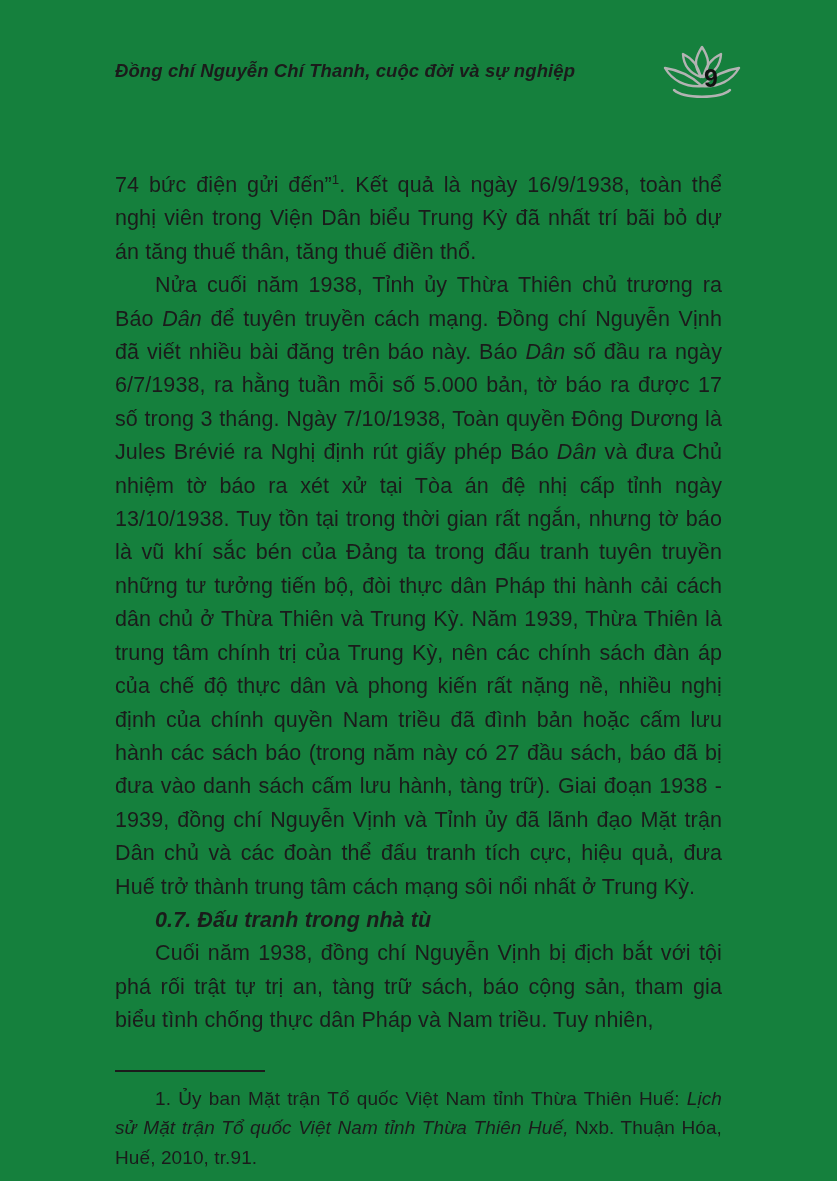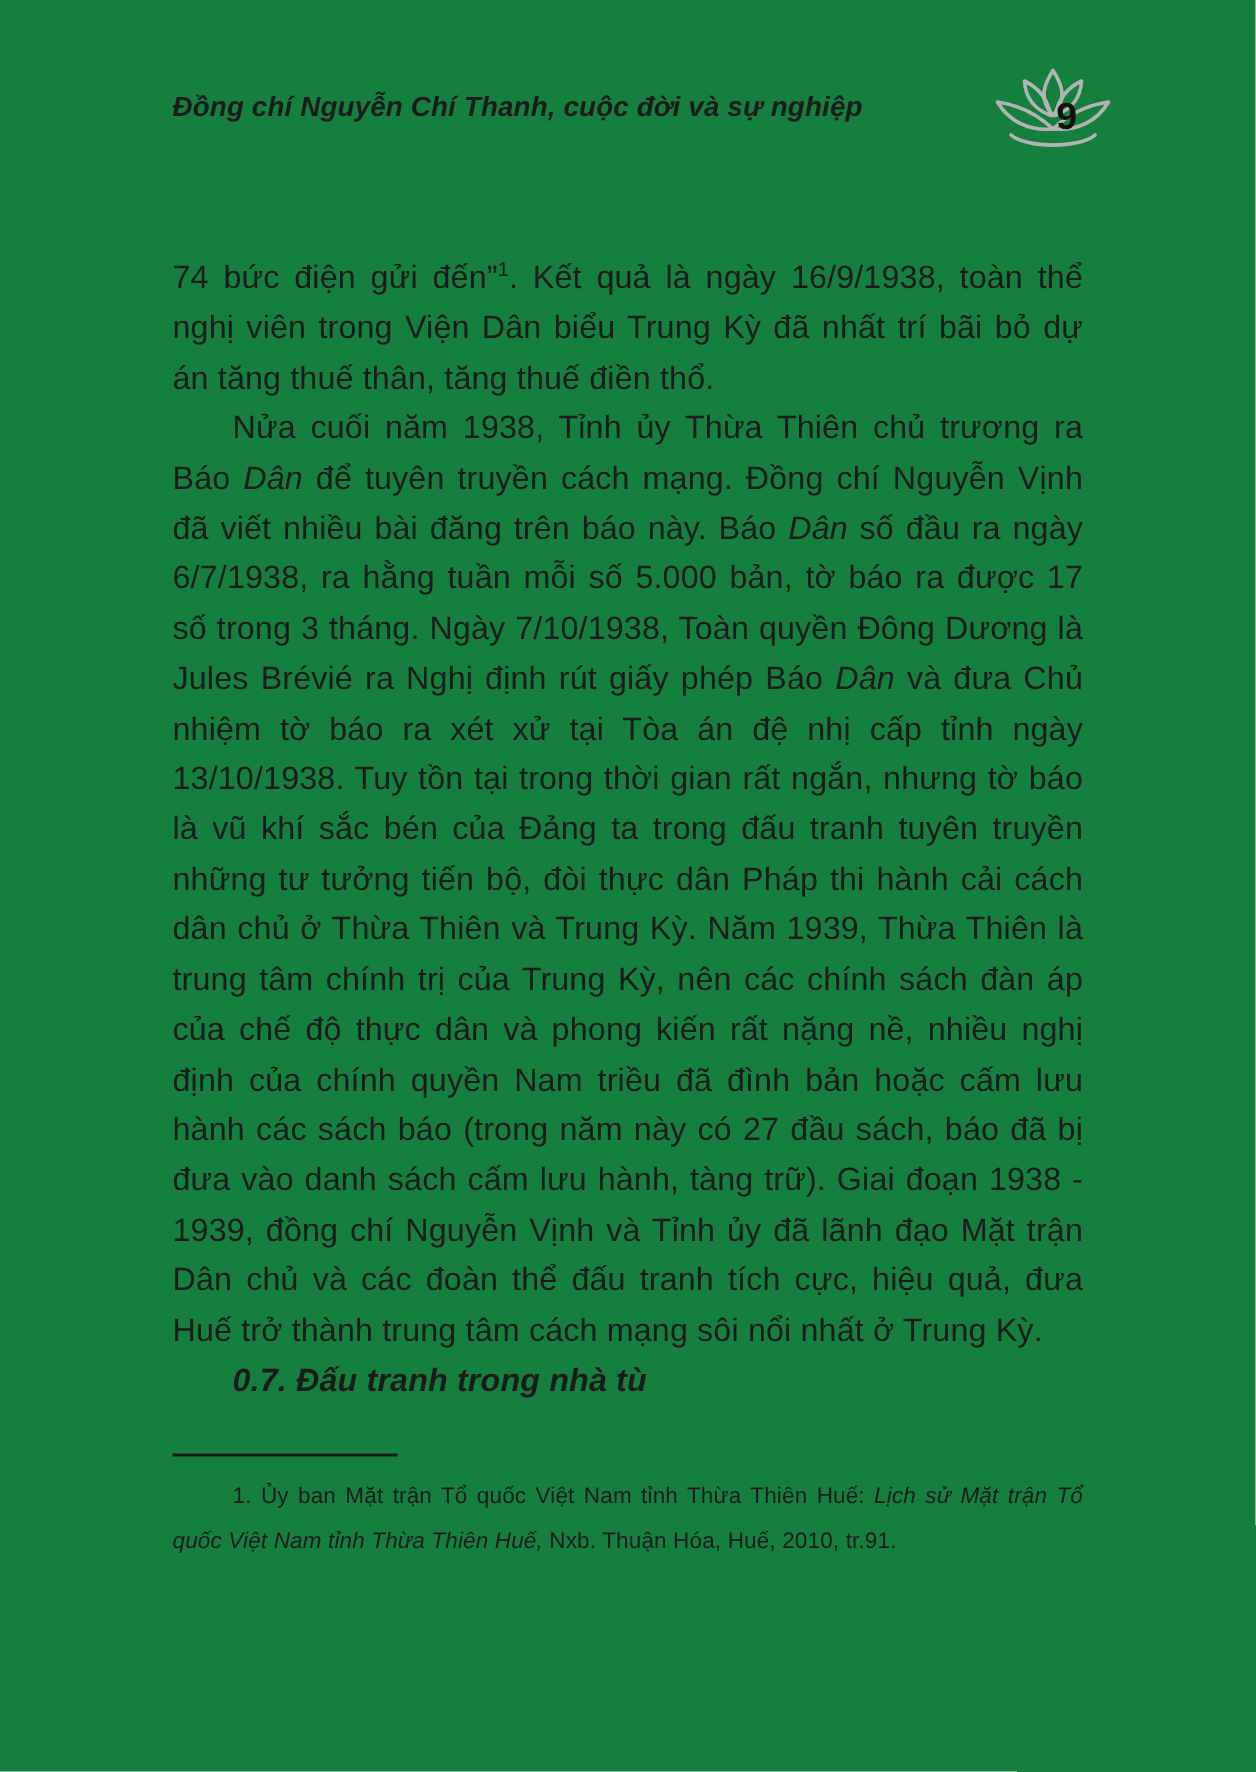--- a/index.html
+++ b/index.html
@@ -54,21 +54,21 @@
     font-weight:bold;
     font-style:italic;
   }
   .footnote-block { margin-top:32px; }
   .rule {
     width:150px;
     border-top:2px solid #1b1b1b;
     margin:0 0 12px 0;
   }
   .footnote {
-    font-size:15px;
+    font-size:19px;
     line-height:29.5px;
     text-indent:40px;
     text-align:justify;
     margin:0;
   }
   sup { font-size:0.62em; line-height:0; }
   .i { font-style:italic; }
 </style>
 </head>
 <body>
@@ -88,20 +88,21 @@
       <path d="M79 24 C72 36 59 43.5 42 42 C52 32.5 65 26 79 24 Z"></path>
       <path d="M14 46 C24 55 60 55 70 46"></path>
     </svg>
     <span class="pagenum">9</span>
   </div>
 
   <div class="body-text">
     <p class="noindent"><span>74 bức điện gửi đến”</span><sup>1</sup><span>. Kết quả là ngày 16/9/1938, toàn thể nghị viên trong Viện Dân biểu Trung Kỳ đã nhất trí bãi bỏ dự án tăng thuế thân, tăng thuế điền thổ.</span></p>
     <p><span>Nửa cuối năm 1938, Tỉnh ủy Thừa Thiên chủ trương ra Báo </span><span class="i">Dân</span><span> để tuyên truyền cách mạng. Đồng chí Nguyễn Vịnh đã viết nhiều bài đăng trên báo này. Báo </span><span class="i">Dân</span><span> số đầu ra ngày 6/7/1938, ra hằng tuần mỗi số 5.000 bản, tờ báo ra được 17 số trong 3 tháng. Ngày 7/10/1938, Toàn quyền Đông Dương là Jules Brévié ra Nghị định rút giấy phép Báo </span><span class="i">Dân</span><span> và đưa Chủ nhiệm tờ báo ra xét xử tại Tòa án đệ nhị cấp tỉnh ngày 13/10/1938. Tuy tồn tại trong thời gian rất ngắn, nhưng tờ báo là vũ khí sắc bén của Đảng ta trong đấu tranh tuyên truyền những tư tưởng tiến bộ, đòi thực dân Pháp thi hành cải cách dân chủ ở Thừa Thiên và Trung Kỳ. Năm 1939, Thừa Thiên là trung tâm chính trị của Trung Kỳ, nên các chính sách đàn áp của chế độ thực dân và phong kiến rất nặng nề, nhiều nghị định của chính quyền Nam triều đã đình bản hoặc cấm lưu hành các sách báo (trong năm này có 27 đầu sách, báo đã bị đưa vào danh sách cấm lưu hành, tàng trữ). Giai đoạn 1938 - 1939, đồng chí Nguyễn Vịnh và Tỉnh ủy đã lãnh đạo Mặt trận Dân chủ và các đoàn thể đấu tranh tích cực, hiệu quả, đưa Huế trở thành trung tâm cách mạng sôi nổi nhất ở Trung Kỳ.</span></p>
     <h3 class="heading">0.7. Đấu tranh trong nhà tù</h3>
+    <p><span>Cuối năm 1938, đồng chí Nguyễn Vịnh bị địch bắt với tội phá rối trật tự trị an, tàng trữ sách, báo cộng sản, tham gia biểu tình chống thực dân Pháp và Nam triều. Tuy nhiên,</span></p>
 
     <div class="footnote-block">
       <div class="rule"></div>
       <p class="footnote"><span>1. Ủy ban Mặt trận Tổ quốc Việt Nam tỉnh Thừa Thiên Huế: </span><span class="i">Lịch sử Mặt trận Tổ quốc Việt Nam tỉnh Thừa Thiên Huế,</span><span> Nxb. Thuận Hóa, Huế, 2010, tr.91.</span></p>
     </div>
   </div>
 
 </div>
 
 </body></html>

